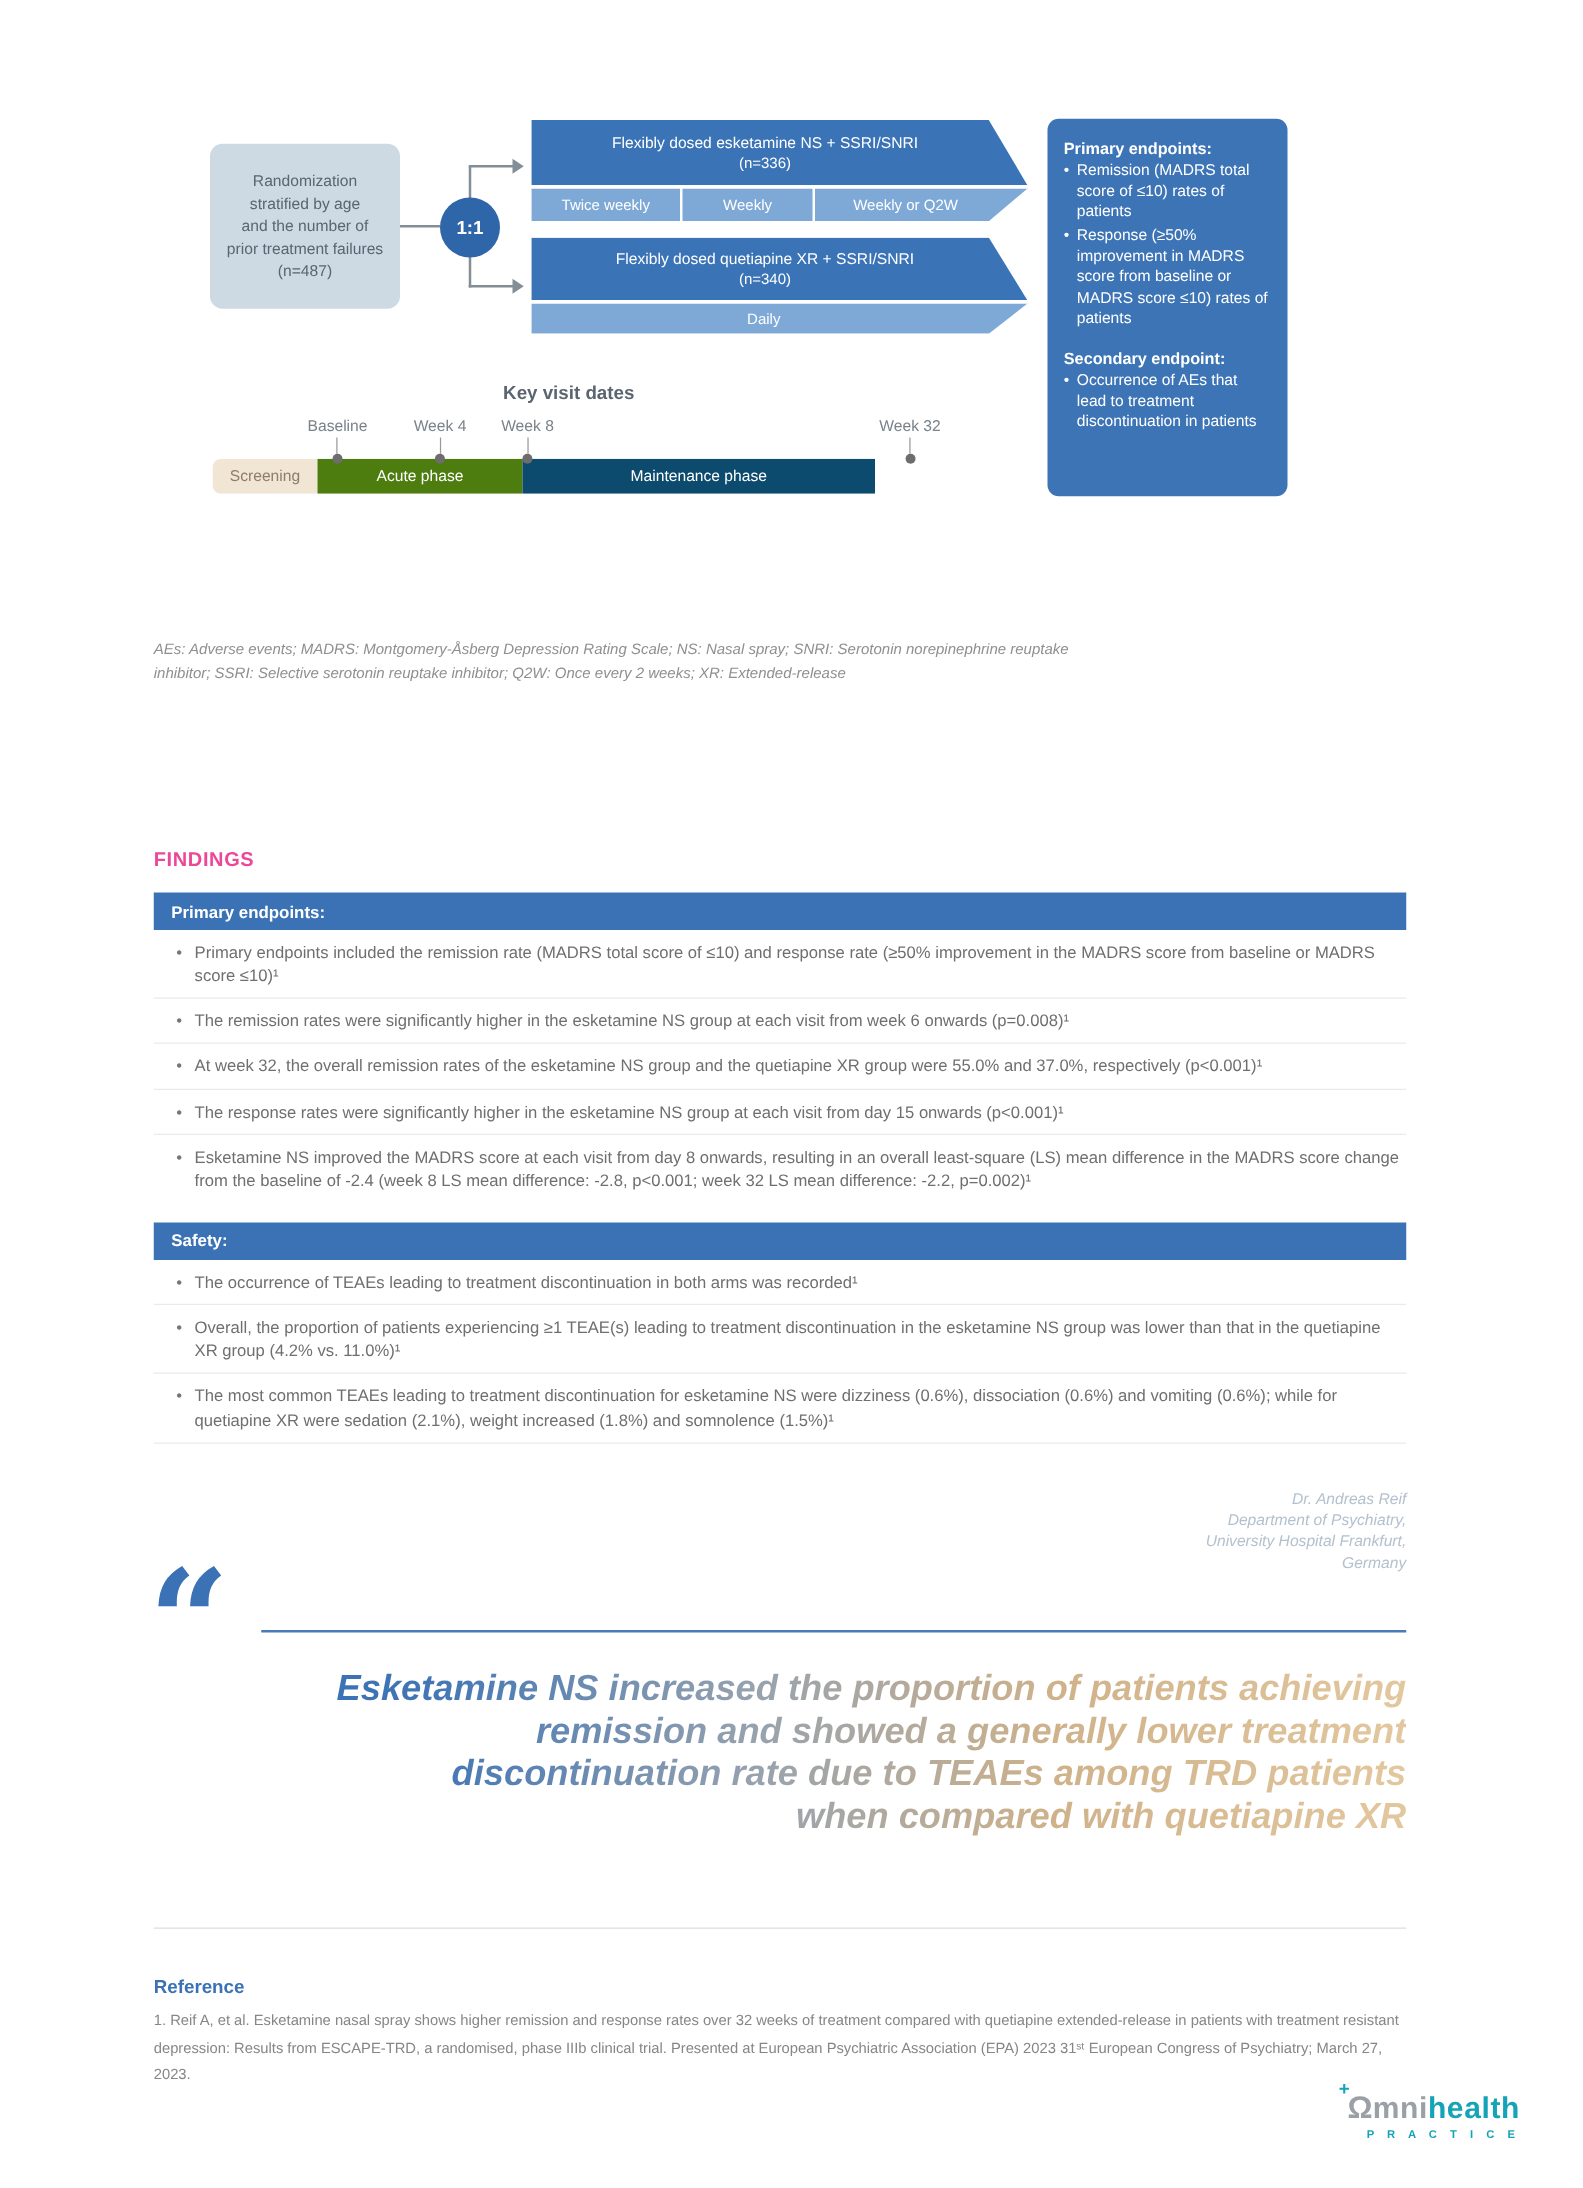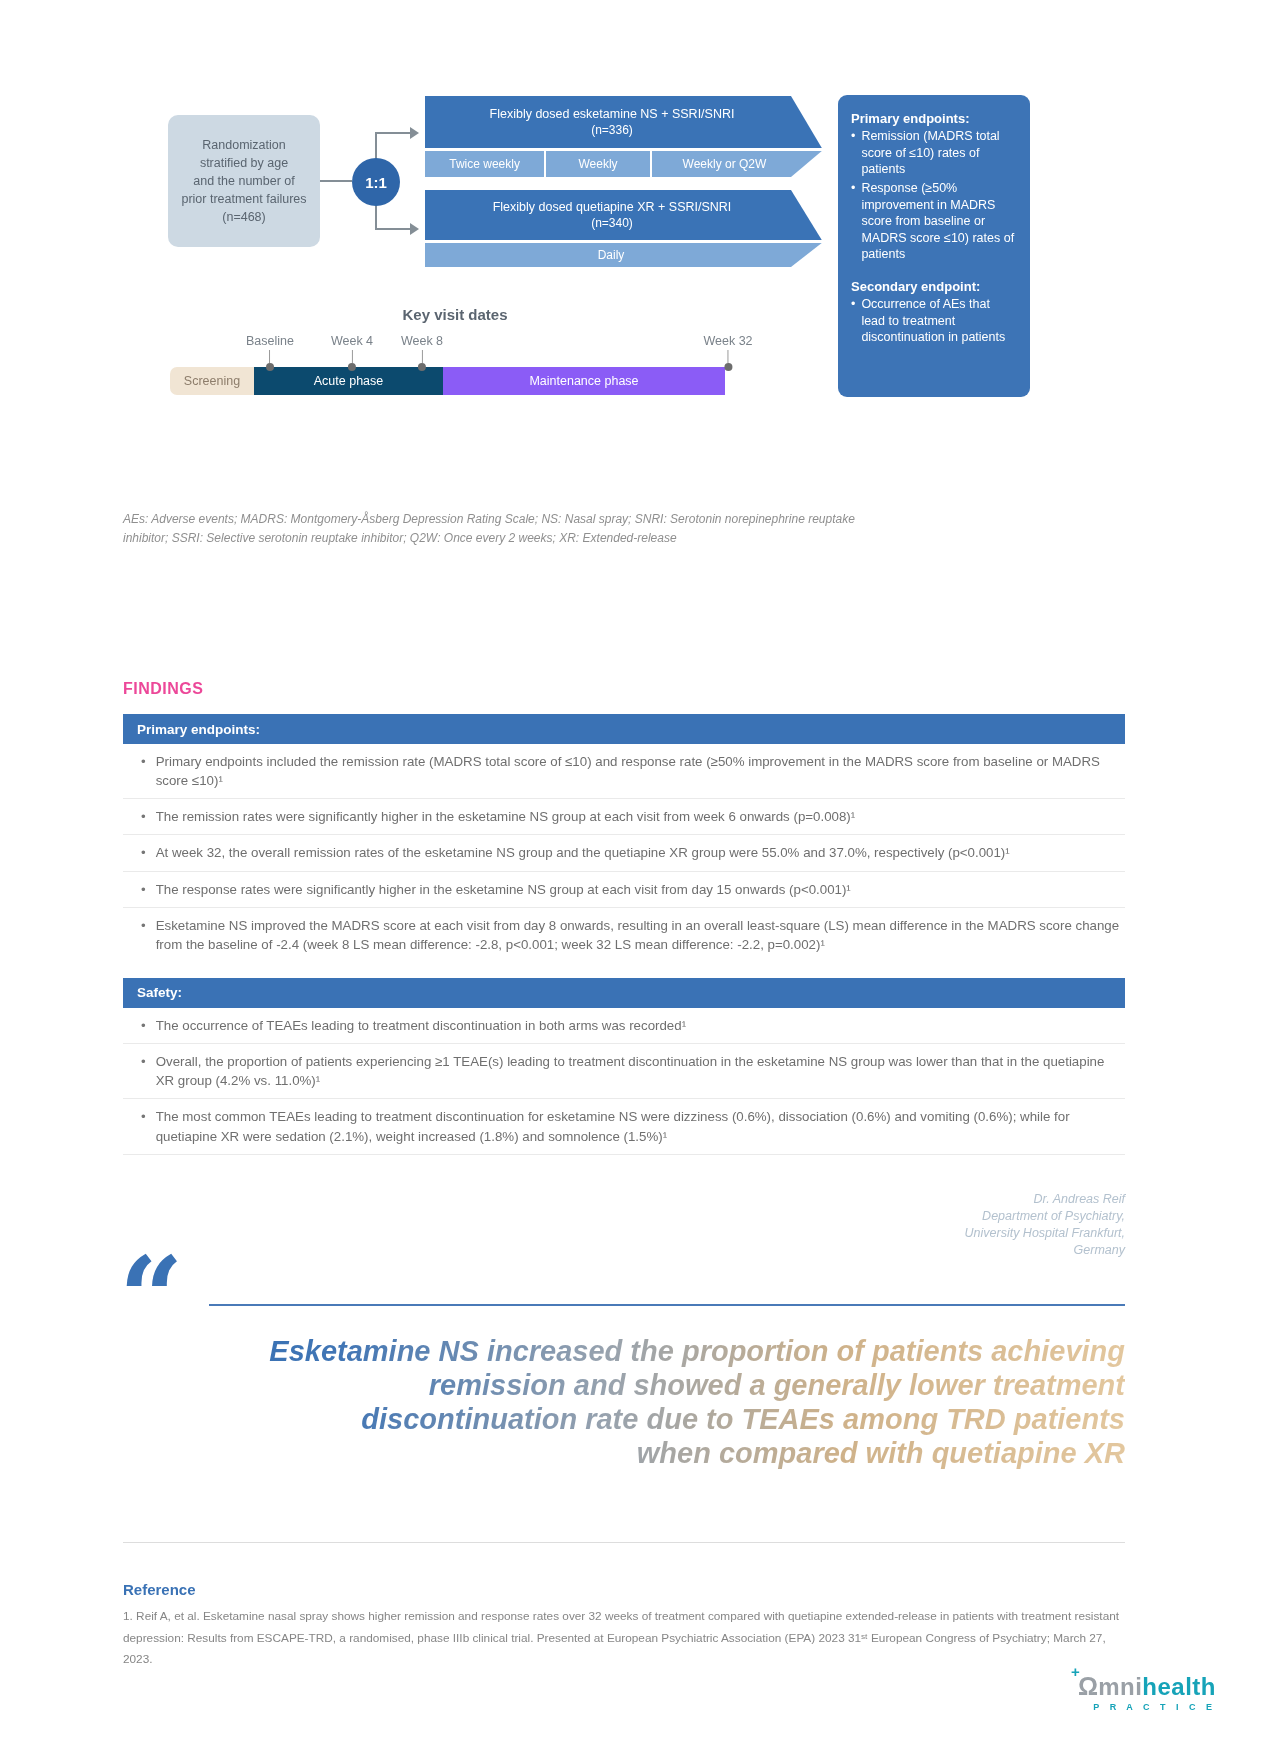--- a/index.html
+++ b/index.html
@@ -52,22 +52,22 @@
     font-weight:bold; font-size:15px; color:#5b6570; }
   .milestone { position:absolute; top:334px; transform:translateX(-50%);
     text-align:left; z-index:3; }
   .milestone .lbl { font-size:12.5px; color:#7a828a; }
   .milestone .stem { width:1px; height:13px; background:#9a9a9a; margin:2px auto 0; }
   .milestone .dot { width:8px; height:8px; border-radius:50%; background:#6d6d6d; margin:0 auto; }
   .tl-bar { position:absolute; left:170px; top:367px; width:570px; height:28px;
     display:flex; border-radius:7px; overflow:hidden; }
   .phase { display:flex; align-items:center; justify-content:center; font-size:12.5px; }
   .phase-0 { width:84px; background:#f1e5d4; color:#8d7d6b; }
-  .phase-1 { width:189px; background:#0c4a6e; color:#fff; }
-  .phase-2 { width:282px; background:#8b5cf6; color:#fff; }
+  .phase-1 { width:164px; background:#4d7c0f; color:#fff; }
+  .phase-2 { width:282px; background:#0c4a6e; color:#fff; }
 
   .abbr { position:absolute; left:123px; top:510px; width:760px; font-style:italic;
     font-size:12px; color:#8f8f8f; line-height:1.6; }
 
   
   .findings { position:absolute; left:123px; top:640px; width:1002px; }
   .findings-title { color:#ec4899; font-weight:bold; font-size:16px; letter-spacing:0.5px;margin-top:40px; }
   .section-bar { margin-top:16px; height:30px; background:#3a72b5; color:#fff;
     font-weight:bold; font-size:13.5px; display:flex; align-items:center; padding-left:14px; }
   .bullet { display:flex; padding:8px 0 8px; border-bottom:1px solid #eaeaea;
@@ -110,21 +110,21 @@
 
 <div class="page">
 
   <div class="diagram">
 
     <div class="rand-box">
       <div>Randomization</div>
       <div>stratified by age</div>
       <div>and the number of</div>
       <div>prior treatment failures</div>
-      <div>(n=468)</div>
+      <div>(n=487)</div>
     </div>
 
     <div class="conn conn-h1"></div>
     <div class="conn conn-v"></div>
     <div class="conn conn-h2"></div>
     <div class="conn conn-h3"></div>
     <div class="arrowhead ah1"></div>
     <div class="arrowhead ah2"></div>
 
     <div class="ratio-circle">

